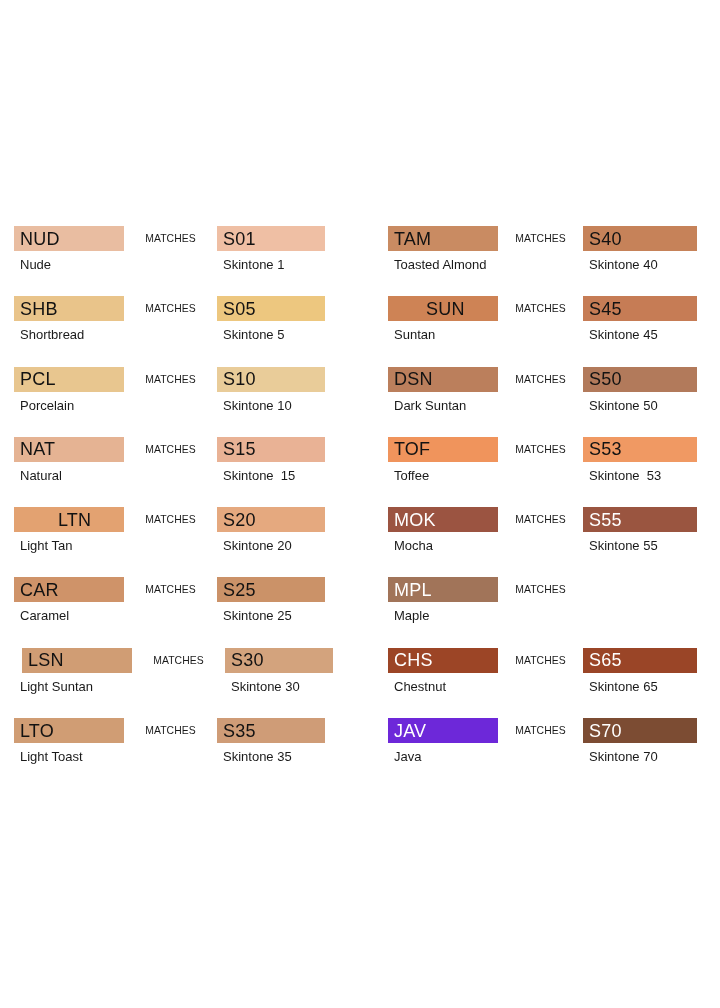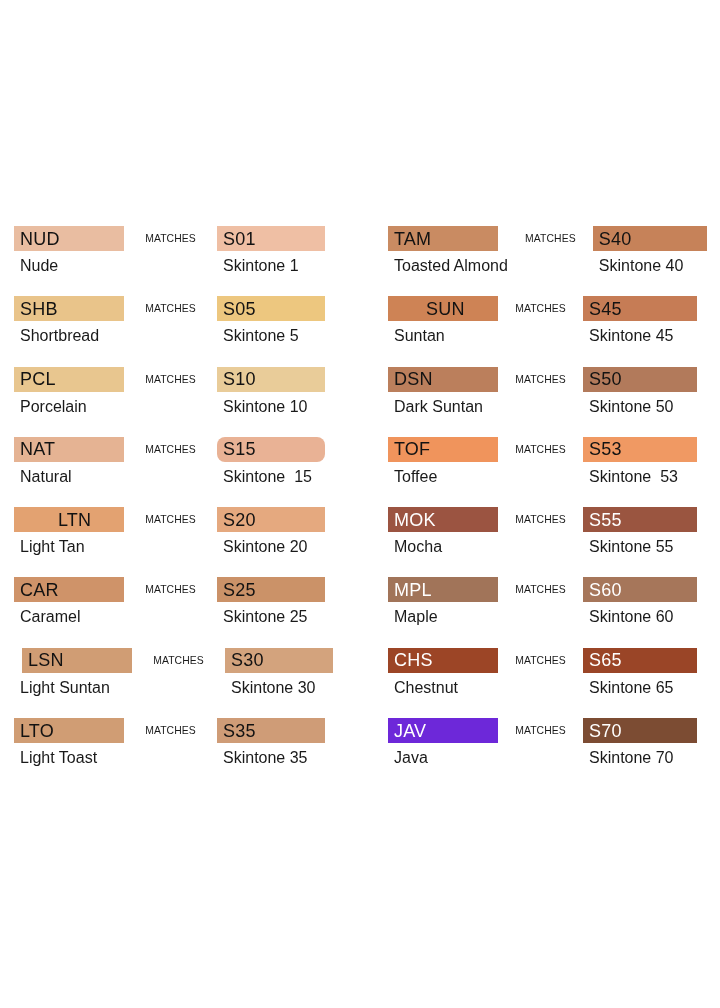--- a/index.html
+++ b/index.html
@@ -63,21 +63,21 @@
   .code {
     font-size: 18px;
     font-weight: 400;
     letter-spacing: 0.2px;
     line-height: 1;
   }
   .code.dark-bg { color: #ffffff; }
   .code.light-bg { color: #121212; }
 
   .caption {
-    font-size: 16px;
+    font-size: 13px;
     color: #1a1a1a;
     padding-left: 6px;
     padding-top: 7px;
     line-height: 1;
     white-space: pre;
   }
 
   .matches-label {
     font-size: 10.4px;
     letter-spacing: 0.1px;
@@ -151,21 +151,21 @@
       <div class="match-row">
         <div class="swatch-group">
           <div class="swatch-block">
             <div class="swatch code-left" style="background: rgb(229, 179, 147);">
               <span class="code light-bg">NAT</span>
             </div>
             <div class="caption">Natural</div>
           </div>
           <div class="matches-label">MATCHES</div>
           <div class="swatch-block">
-            <div class="swatch code-right" style="background: rgb(233, 178, 149); border-radius: 8px;">
+            <div class="swatch code-right" style="background: rgb(233, 178, 149);">
               <span class="code light-bg">S15</span>
             </div>
             <div class="caption">Skintone  15</div>
           </div>
         </div>
       </div>
       <div class="match-row">
         <div class="swatch-group">
           <div class="swatch-block">
             <div class="swatch code-left" style="background: rgb(227, 162, 113); padding-left: 44px;">
@@ -322,26 +322,20 @@
       </div>
       <div class="match-row">
         <div class="swatch-group">
           <div class="swatch-block">
             <div class="swatch code-left" style="background: rgb(161, 116, 89);">
               <span class="code dark-bg">MPL</span>
             </div>
             <div class="caption">Maple</div>
           </div>
           <div class="matches-label">MATCHES</div>
-          <div class="swatch-block">
-            <div class="swatch code-right" style="background: rgb(166, 118, 90);">
-              <span class="code dark-bg">S60</span>
-            </div>
-            <div class="caption">Skintone 60</div>
-          </div>
         </div>
       </div>
       <div class="match-row">
         <div class="swatch-group">
           <div class="swatch-block">
             <div class="swatch code-left" style="background: rgb(156, 69, 38);">
               <span class="code dark-bg">CHS</span>
             </div>
             <div class="caption">Chestnut</div>
           </div>

